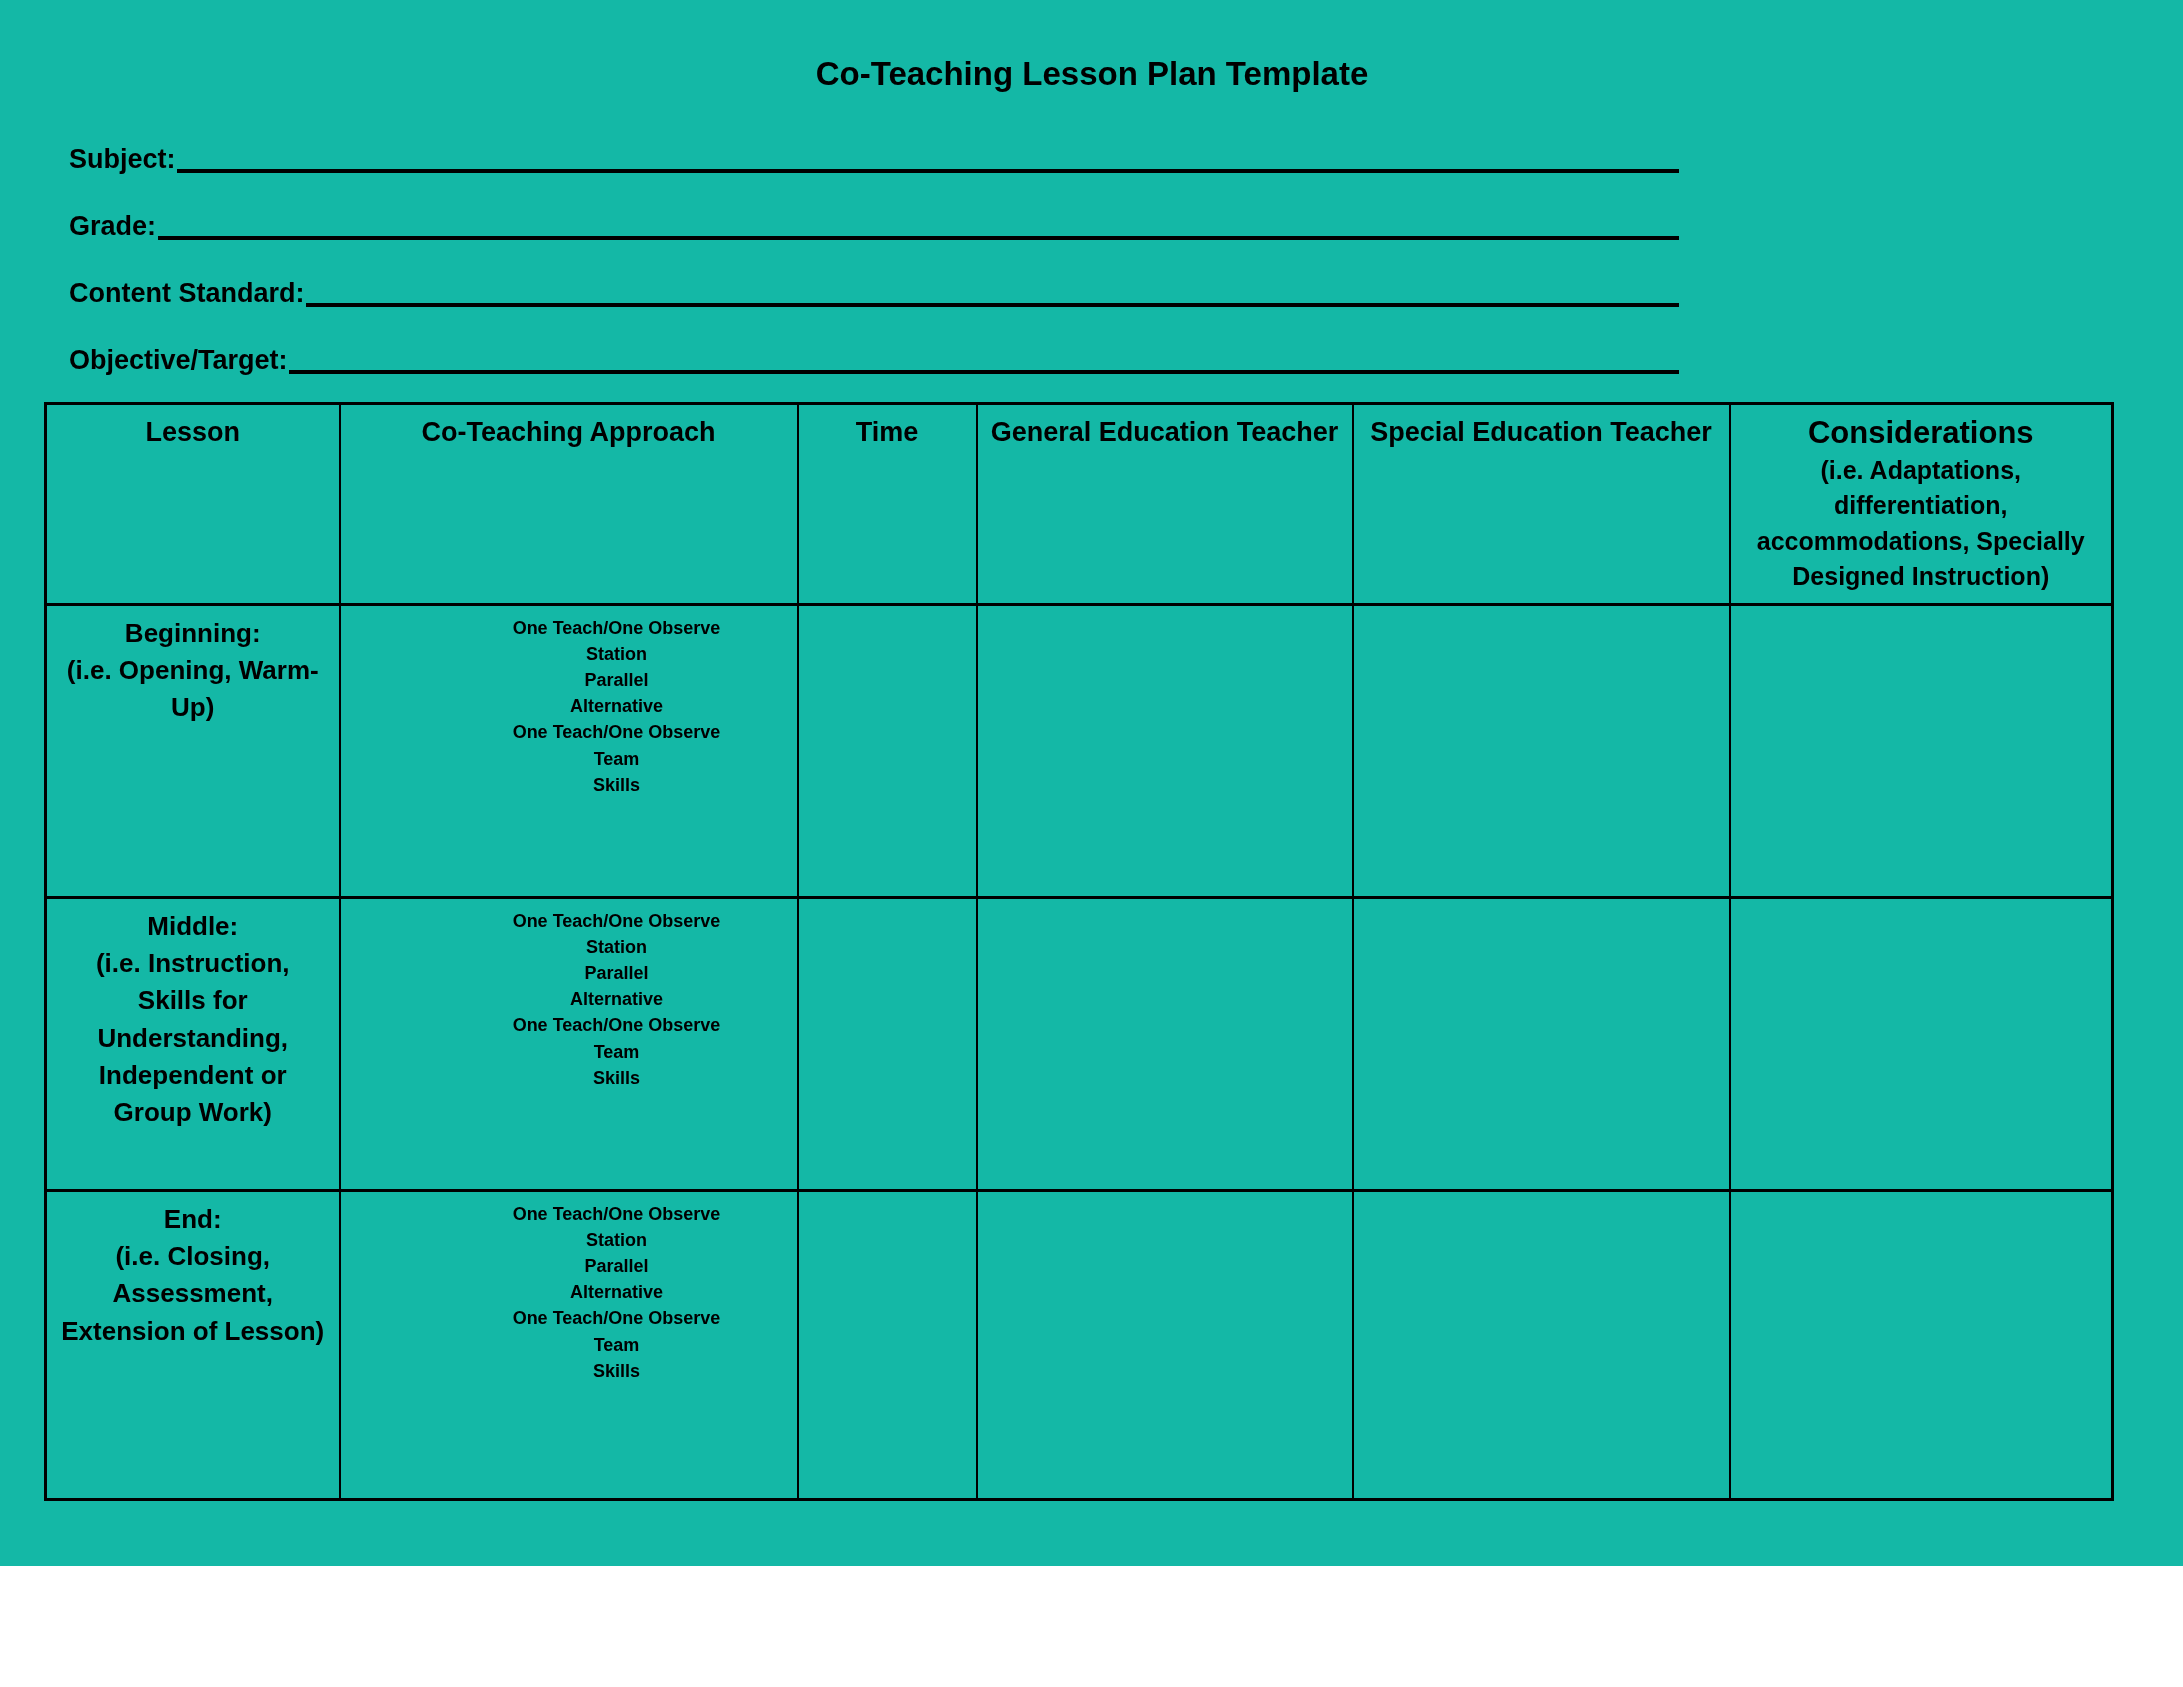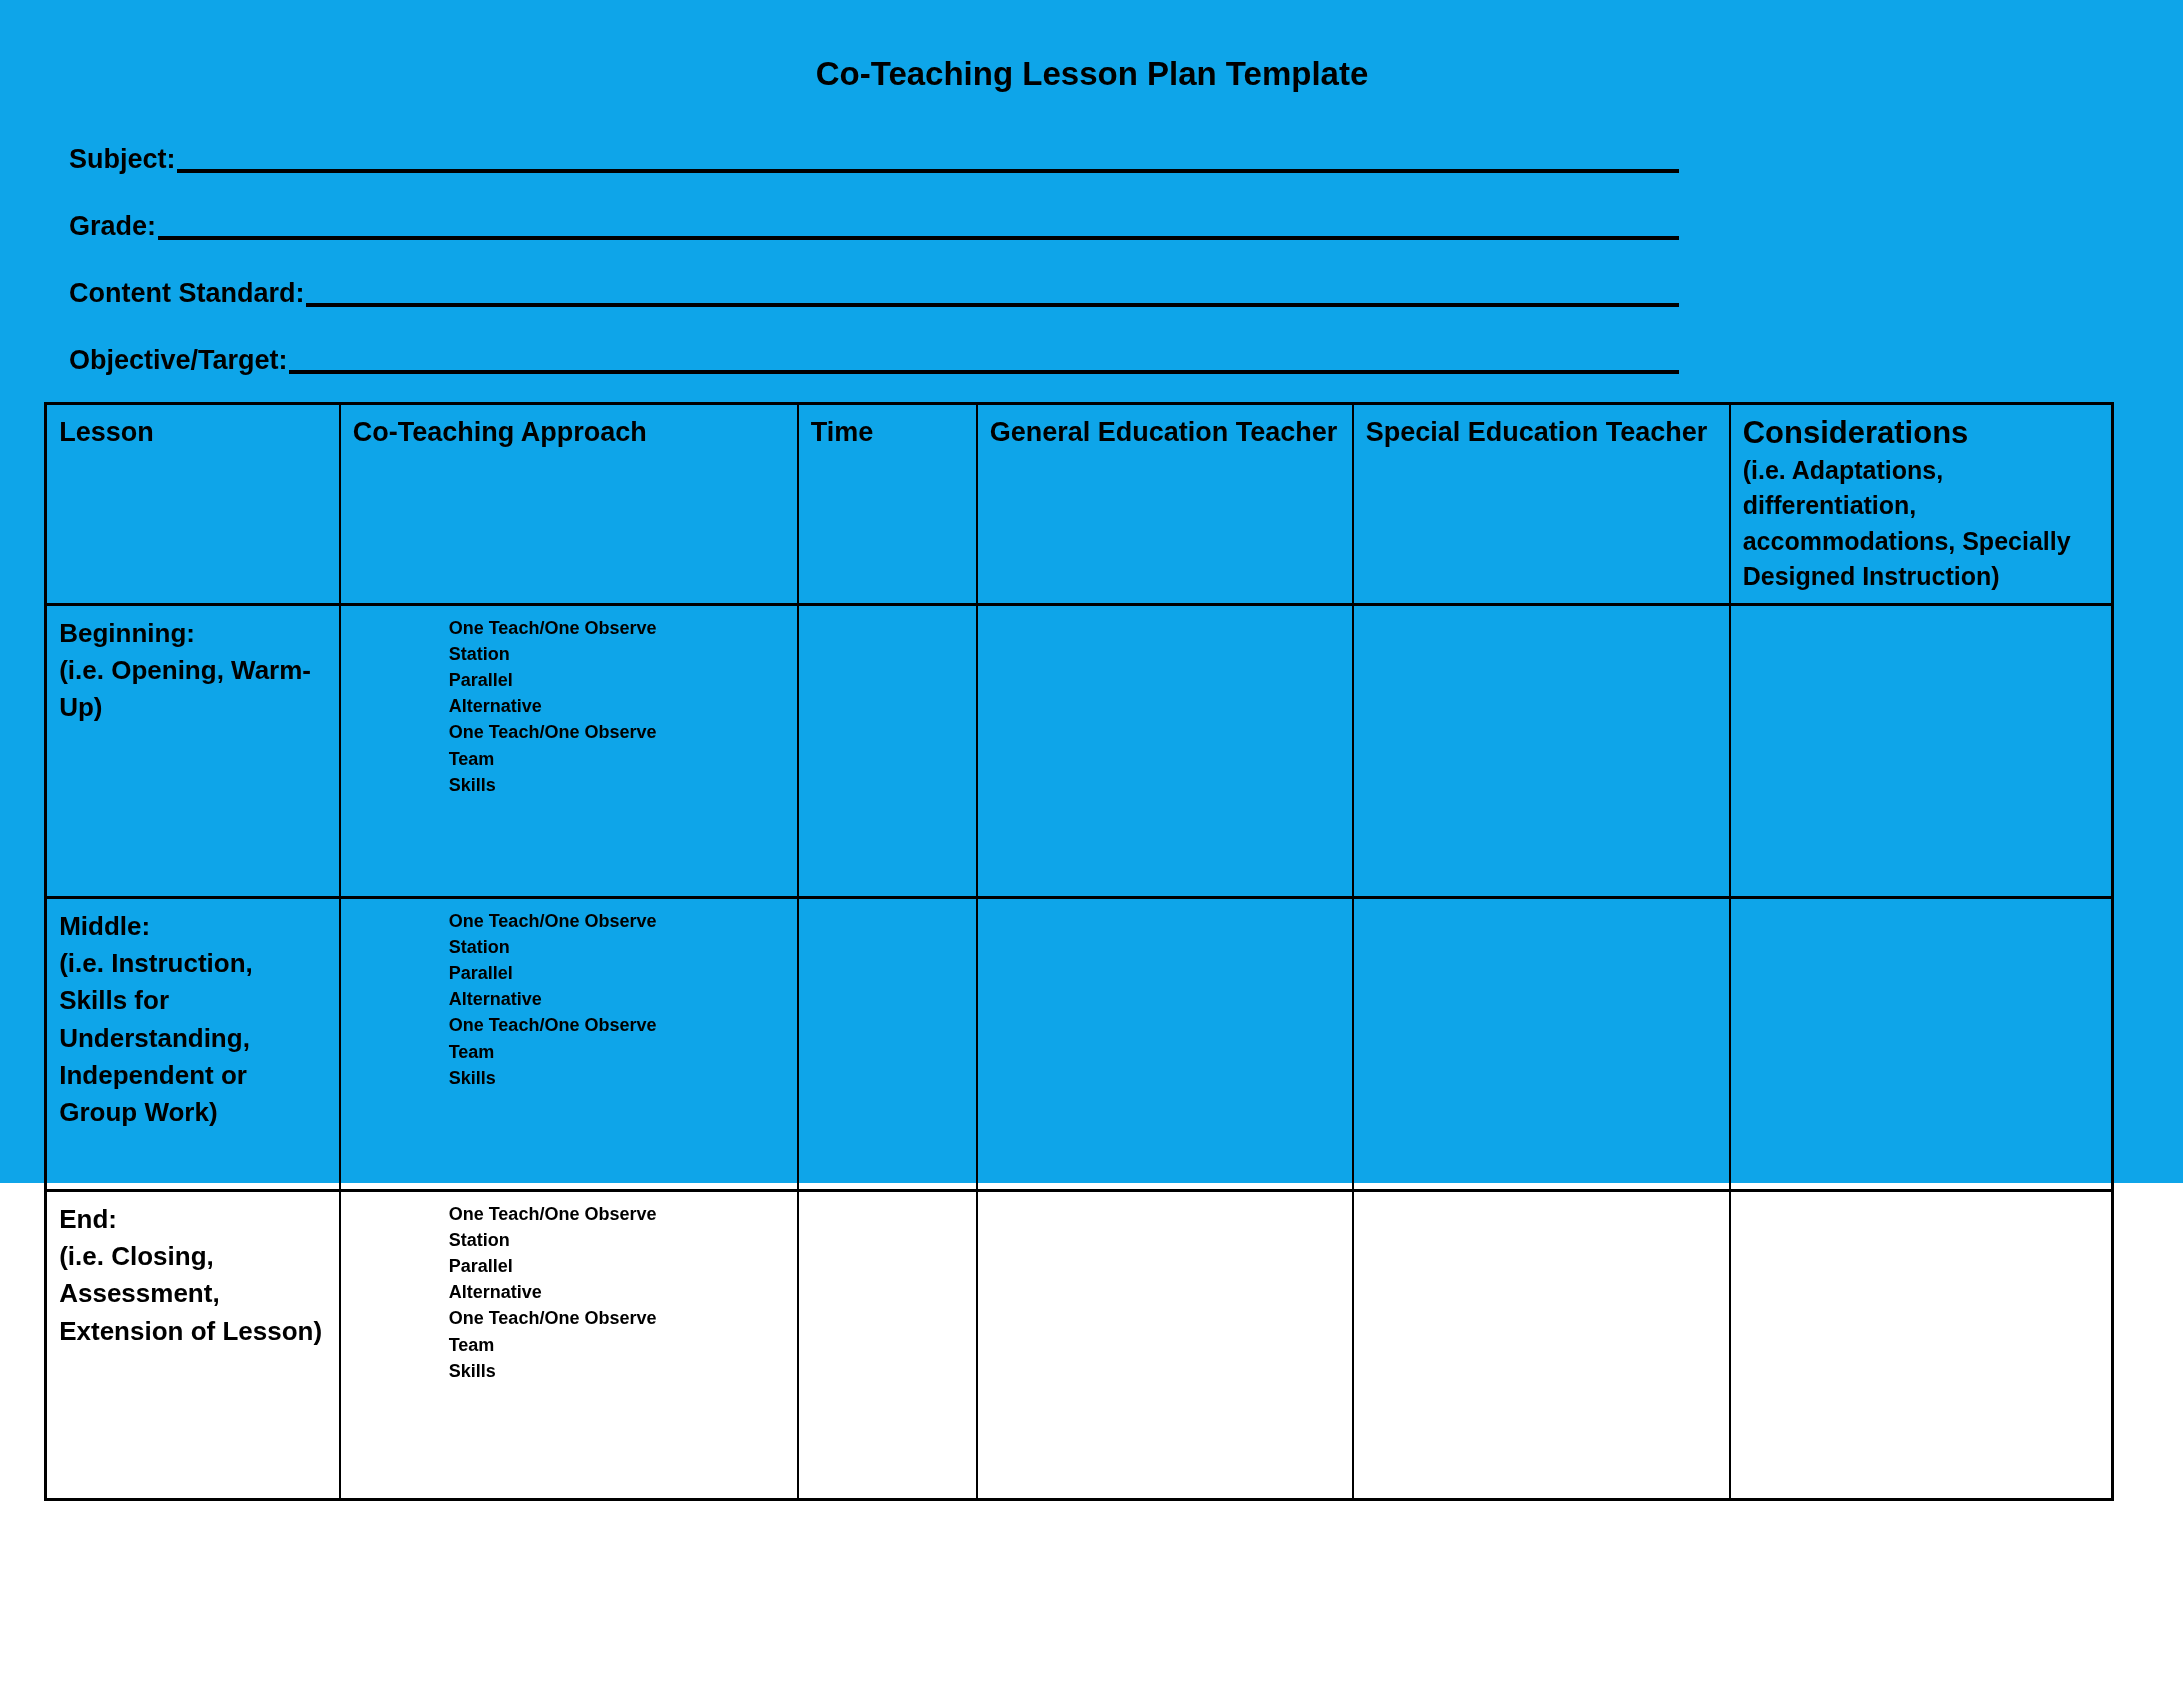--- a/index.html
+++ b/index.html
@@ -11,22 +11,22 @@
   body {
     width: 2184px;
     height: 1687px;
     overflow: hidden;
     color: #000000;
     font-family: "Liberation Sans", sans-serif;
     font-weight: 700;
   }
   .page {
     width: 2184px;
-    height: 1183px;
-    background: #0ea5e9;
+    height: 1566px;
+    background: #14b8a6;
     position: relative;
   }
   .doc-title {
     padding-top: 56px;
     text-align: center;
     font-size: 33px;
     line-height: 1.1;
     color: #000000;
   }
   .fields {
@@ -55,21 +55,21 @@
     table-layout: fixed;
     margin: 28px 0 0 44px;
     width: 2067px;
     border: 3.5px solid #000000;
   }
   .plan th, .plan td {
     border: 2.6px solid #000000;
     border-top-width: 3.5px;
     border-bottom-width: 3.5px;
     vertical-align: top;
-    text-align: left;
+    text-align: center;
     padding: 8.7px 12.2px;
     overflow: hidden;
   }
   .plan thead tr { height: 197px; }
   .plan th {
     font-size: 27px;
     line-height: 1.4;
     font-weight: 700;
   }
   .considerations-title {

